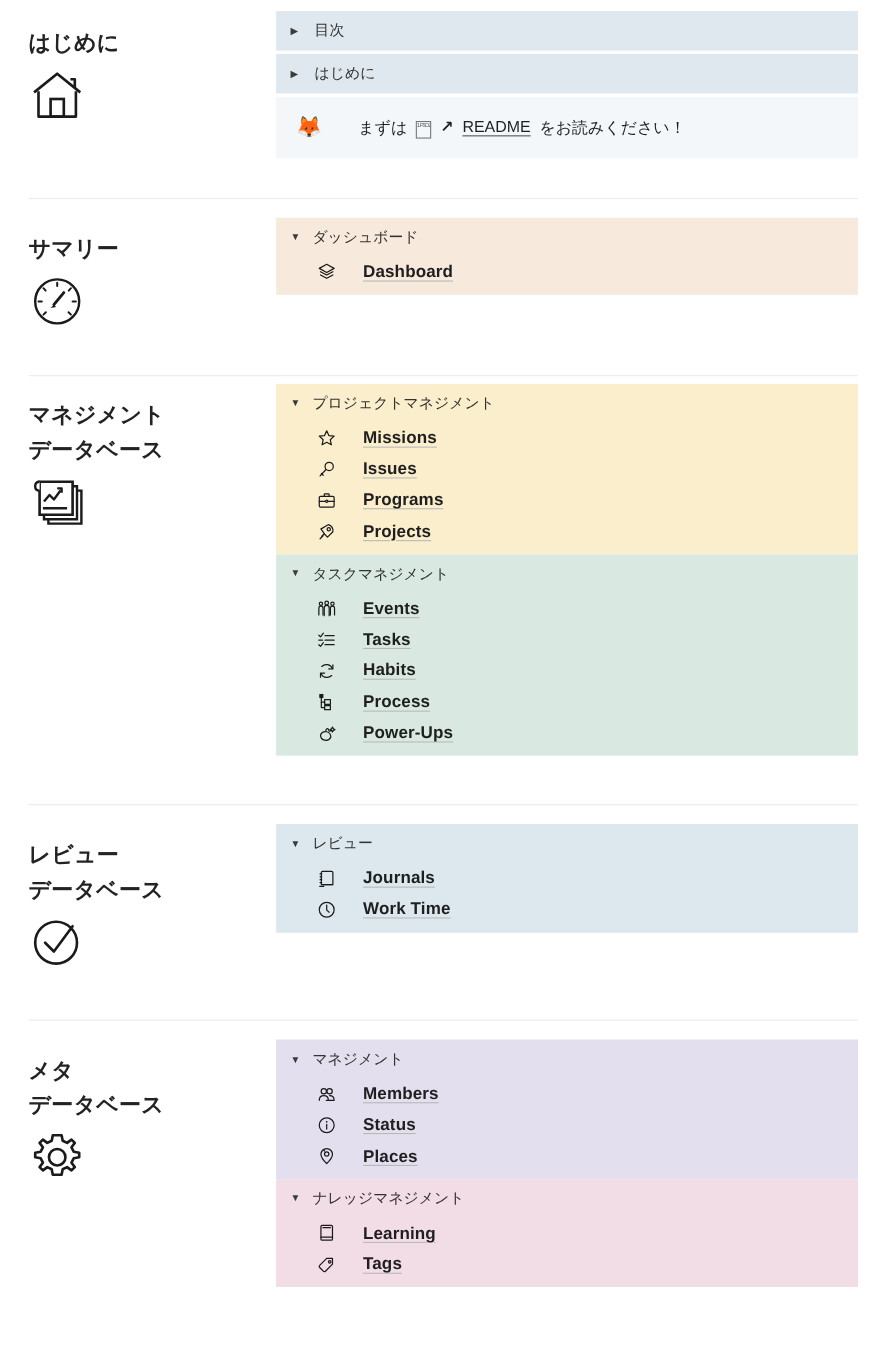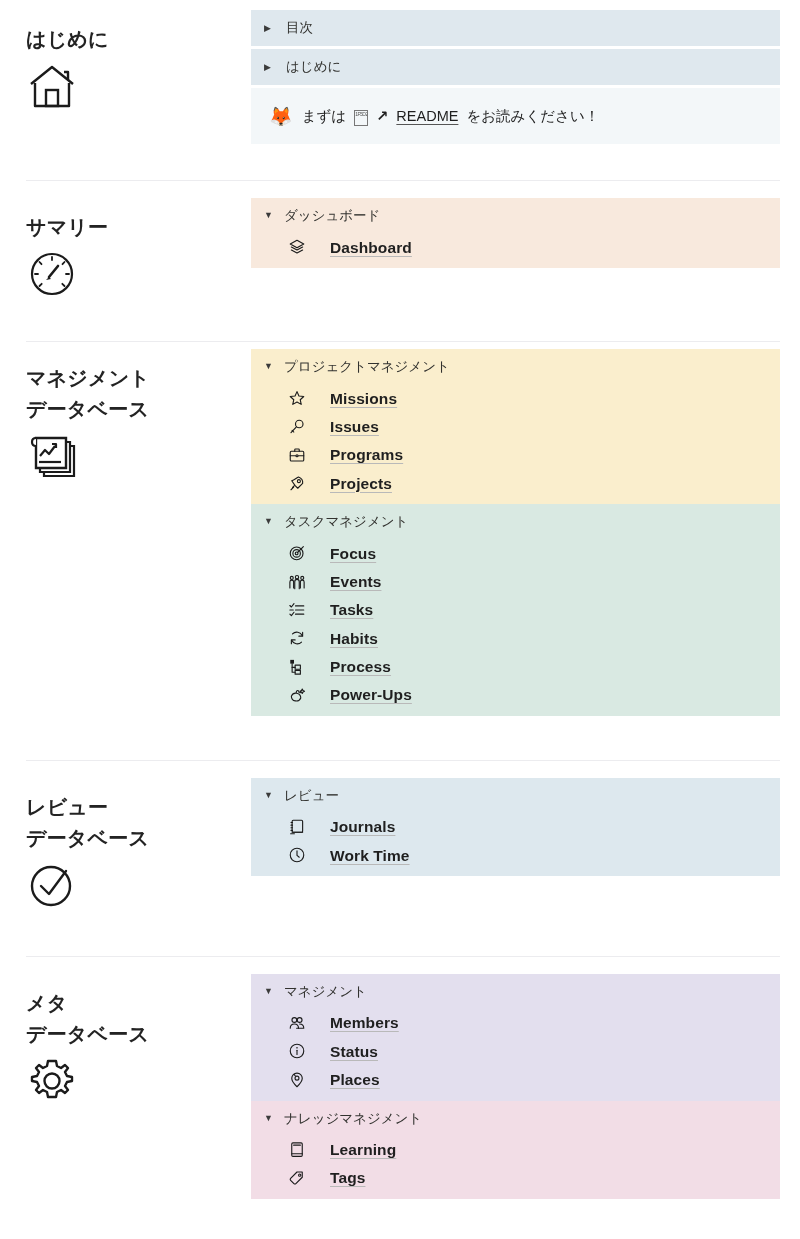--- a/index.html
+++ b/index.html
@@ -142,21 +142,21 @@
     text-align: center;
     letter-spacing: -0.5px;
   }
   .callout .readme {
     font-weight: 400;
     text-decoration: underline;
     text-underline-offset: 3px;
     text-decoration-color: #555;
   }
   .callout .arrow { font-weight: 700; }
-  .callout-text { display: flex; align-items: center; gap: 8px; }
+  .callout-text { display: flex; align-items: center; gap: 8px; margin-left: 24px; }
 </style>
 </head>
 <body>
 
 <div id="root">
     <div class="section" style="padding-top: 10px; padding-bottom: 36px;">
       <div class="sec-left">
         <div class="sec-title">はじめに</div>
         <div class="sec-emoji">
           <span class="big-icon">
@@ -297,31 +297,20 @@
         </div>
         </div>
         <div class="group" style="background:#d9e9e2">
           <div class="group-head">
         <span class="caret">▼</span>
         <span>タスクマネジメント</span>
       </div>
           <div class="row">
           <span class="row-icon">
               <svg width="18" height="18" viewBox="0 0 24 24">
-                <circle cx="11.5" cy="12.5" r="8.5" fill="none" stroke="#1b1b1b" stroke-width="1.5" stroke-linecap="round" stroke-linejoin="round"></circle>
-                <circle cx="11.5" cy="12.5" r="5" fill="none" stroke="#1b1b1b" stroke-width="1.5" stroke-linecap="round" stroke-linejoin="round"></circle>
-                <circle cx="11.5" cy="12.5" r="1.8" fill="none" stroke="#1b1b1b" stroke-width="1.5" stroke-linecap="round" stroke-linejoin="round"></circle>
-                <path d="M13 11 L20.5 3.5" fill="none" stroke="#1b1b1b" stroke-width="1.5" stroke-linecap="round" stroke-linejoin="round"></path>
-              </svg>
-            </span>
-          <a class="row-label" href="#" style="color:inherit">Focus</a>
-        </div>
-          <div class="row">
-          <span class="row-icon">
-              <svg width="18" height="18" viewBox="0 0 24 24">
                 <circle cx="5" cy="6.5" r="2" fill="none" stroke="#1b1b1b" stroke-width="1.5" stroke-linecap="round" stroke-linejoin="round"></circle>
                 <circle cx="12" cy="5.5" r="2.2" fill="none" stroke="#1b1b1b" stroke-width="1.5" stroke-linecap="round" stroke-linejoin="round"></circle>
                 <circle cx="19" cy="6.5" r="2" fill="none" stroke="#1b1b1b" stroke-width="1.5" stroke-linecap="round" stroke-linejoin="round"></circle>
                 <path d="M2.5 20 V12 a2.5 2.5 0 0 1 5 0 V20" fill="none" stroke="#1b1b1b" stroke-width="1.5" stroke-linecap="round" stroke-linejoin="round"></path>
                 <path d="M9 21 V11.5 a3 3 0 0 1 6 0 V21" fill="none" stroke="#1b1b1b" stroke-width="1.5" stroke-linecap="round" stroke-linejoin="round"></path>
                 <path d="M16.5 20 V12 a2.5 2.5 0 0 1 5 0 V20" fill="none" stroke="#1b1b1b" stroke-width="1.5" stroke-linecap="round" stroke-linejoin="round"></path>
               </svg>
             </span>
           <a class="row-label" href="#" style="color:inherit">Events</a>
         </div>

